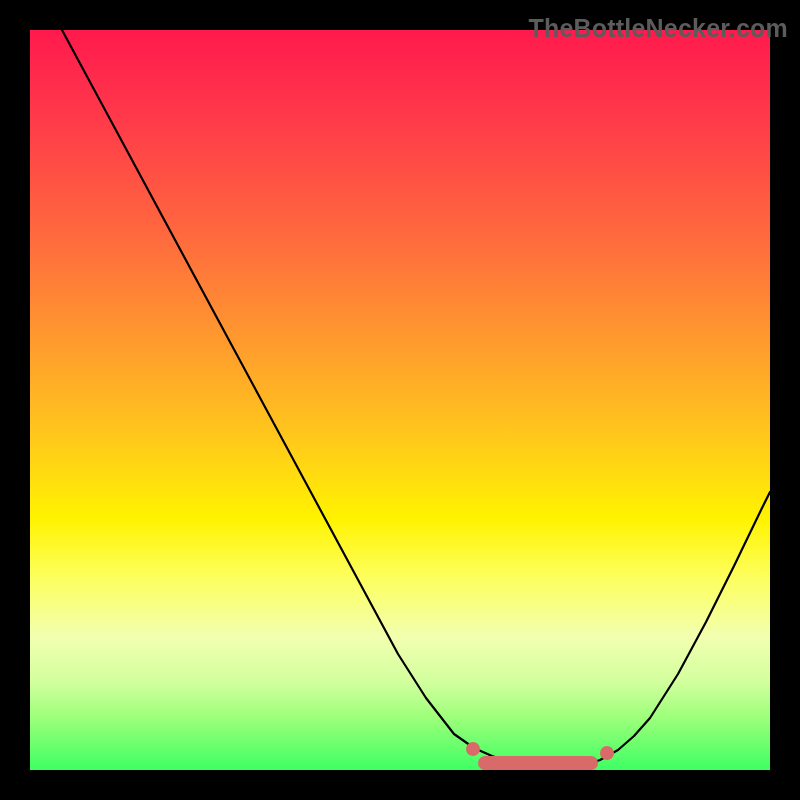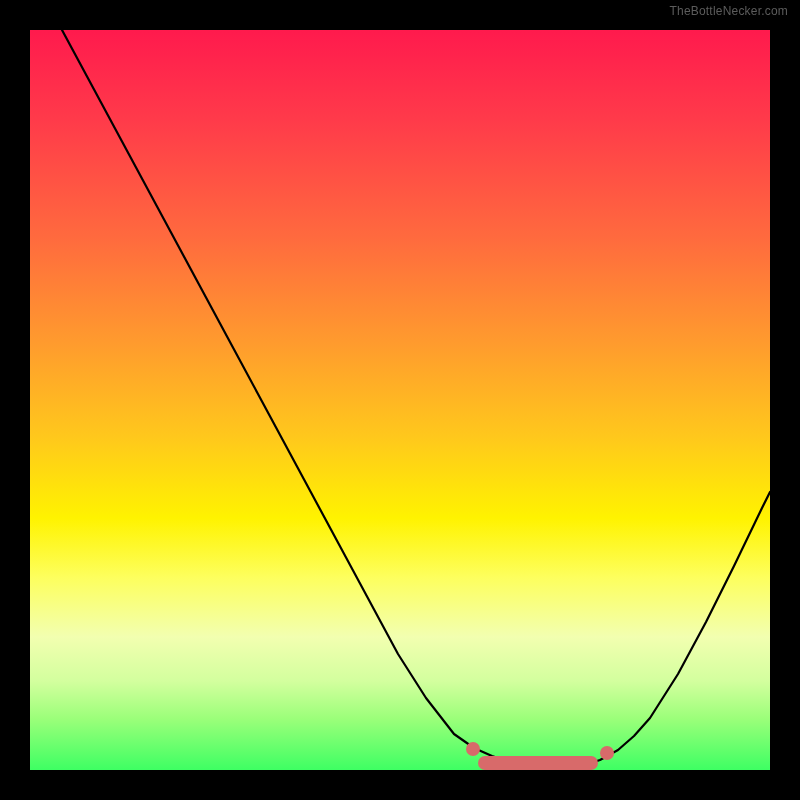--- a/index.html
+++ b/index.html
@@ -1,25 +1,25 @@
 <!DOCTYPE html>
 <html><head>
 <meta charset="utf-8">
 <style>
   * { margin: 0; padding: 0; box-sizing: border-box; }
   html, body { width: 800px; height: 800px; background: #000; overflow: hidden; }
   .wrap { position: relative; width: 800px; height: 800px; background: #000; }
   .watermark {
     position: absolute;
-    top: 4px;
+    top: 14px;
     right: 12px;
     color: #5c5c5c;
     font-family: Arial, Helvetica, sans-serif;
-    font-size: 12px;
-    font-weight: 400;
+    font-size: 25px;
+    font-weight: 700;
     letter-spacing: 0.2px;
     z-index: 4;
   }
   .plot-frame {
     position: absolute;
     left: 30px;
     top: 30px;
     width: 740px;
     height: 740px;
     background: #000;

